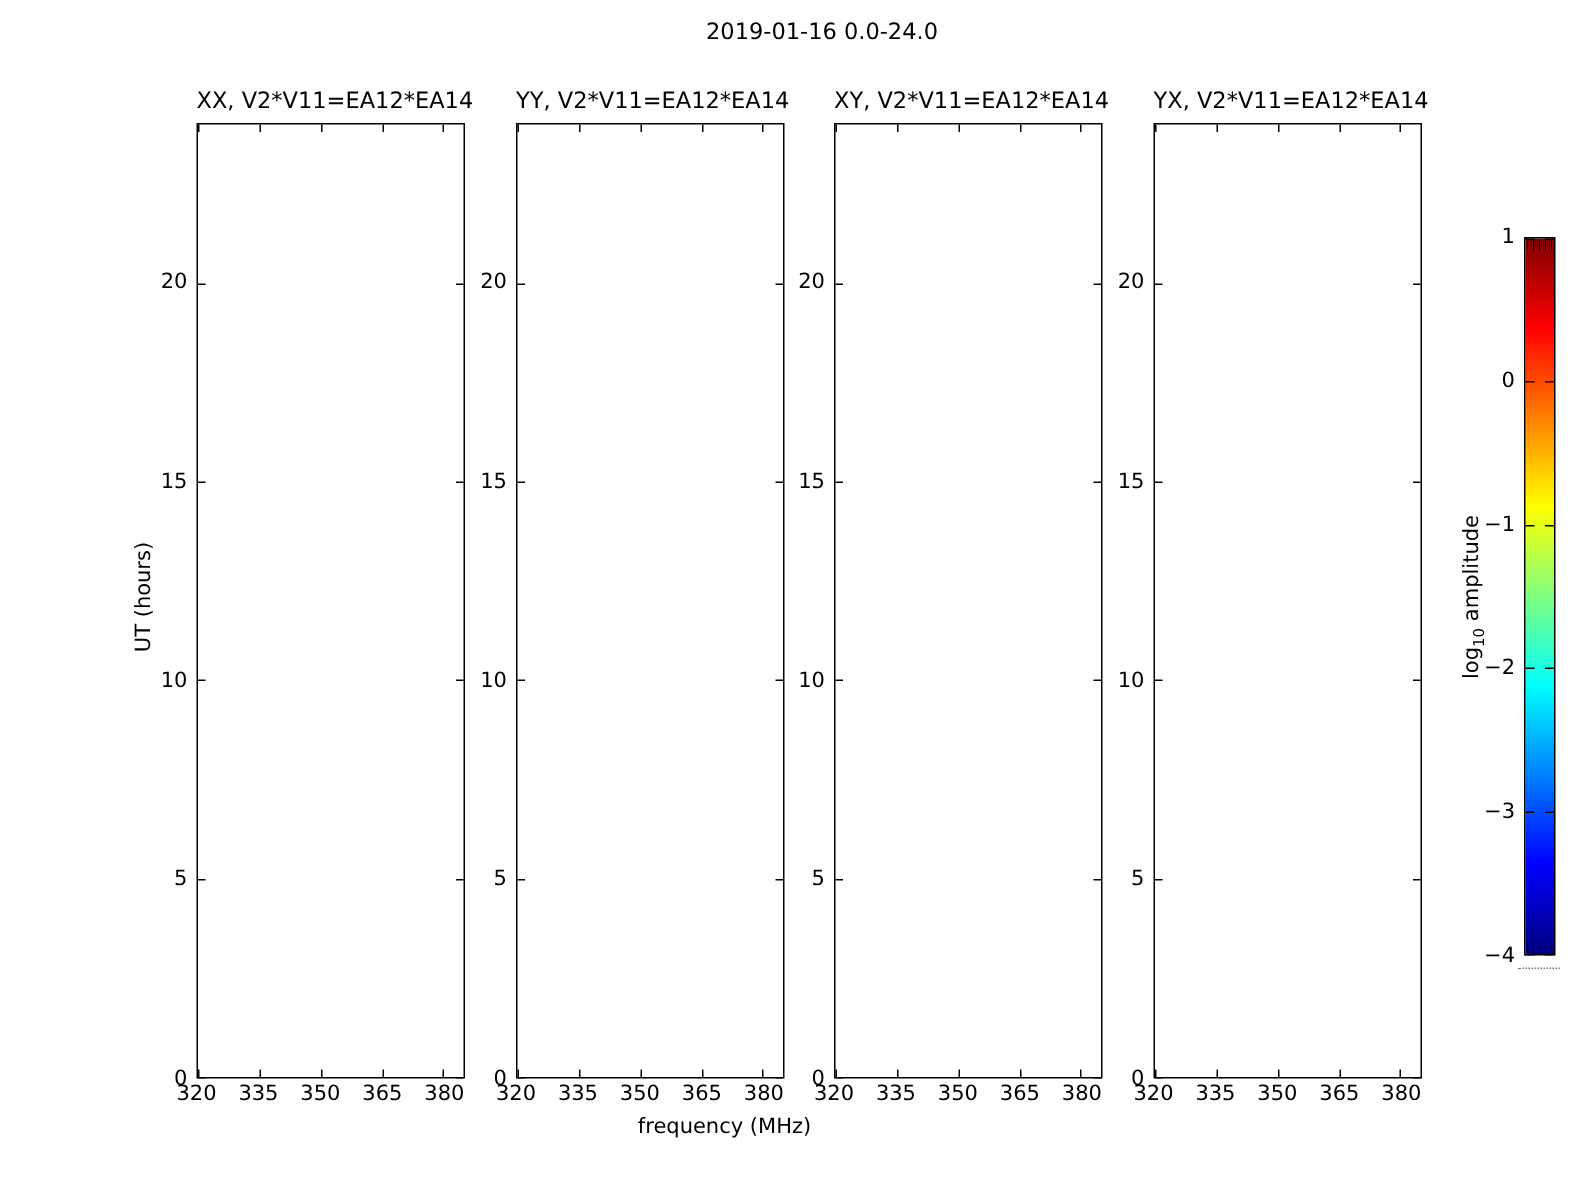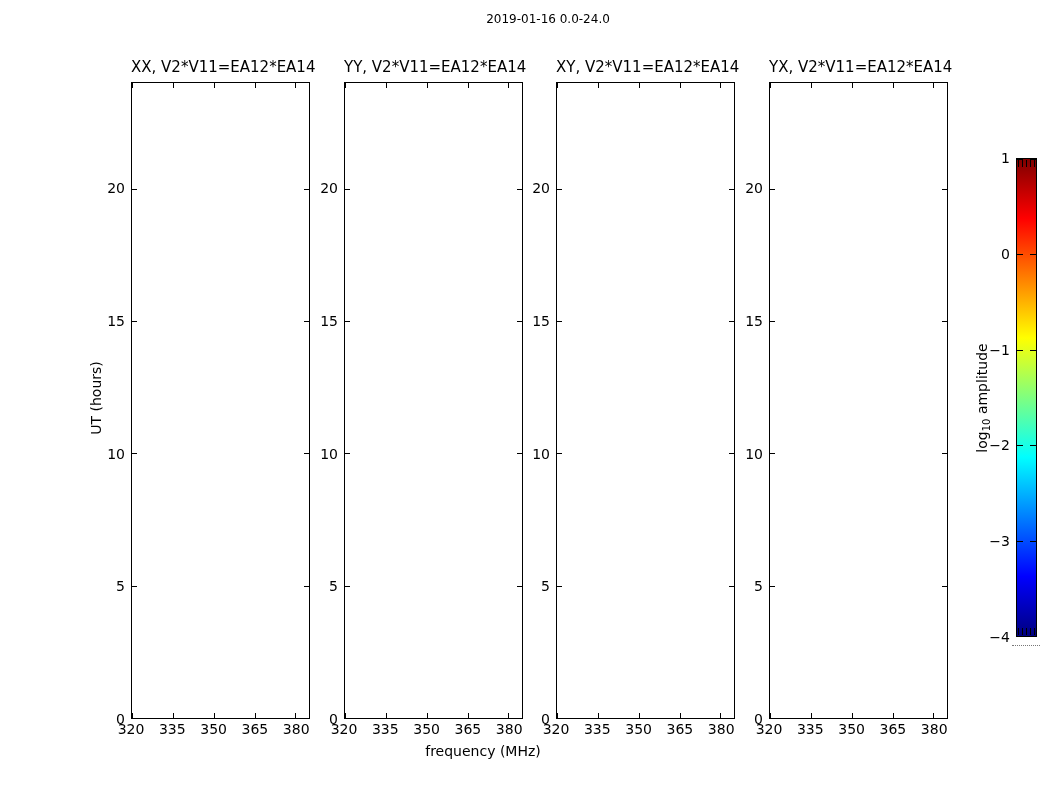--- a/index.html
+++ b/index.html
@@ -7,21 +7,21 @@
     position:relative;
     width:1050px;height:800px;
     background:#ffffff;
     font-family:"DejaVu Sans",sans-serif;
     color:#000000;
     overflow:hidden;
   }
   .fig-title{
     position:absolute;top:12px;left:548px;
     transform:translateX(-50%);
-    font-size:12px;white-space:nowrap;
+    font-size:15px;white-space:nowrap;
   }
   .panel-title{
     position:absolute;top:58px;
     text-align:center;font-size:15px;white-space:nowrap;
   }
   .panel{
     position:absolute;
     box-sizing:border-box;
     border:1px solid #000000;
     background:#ffffff;

